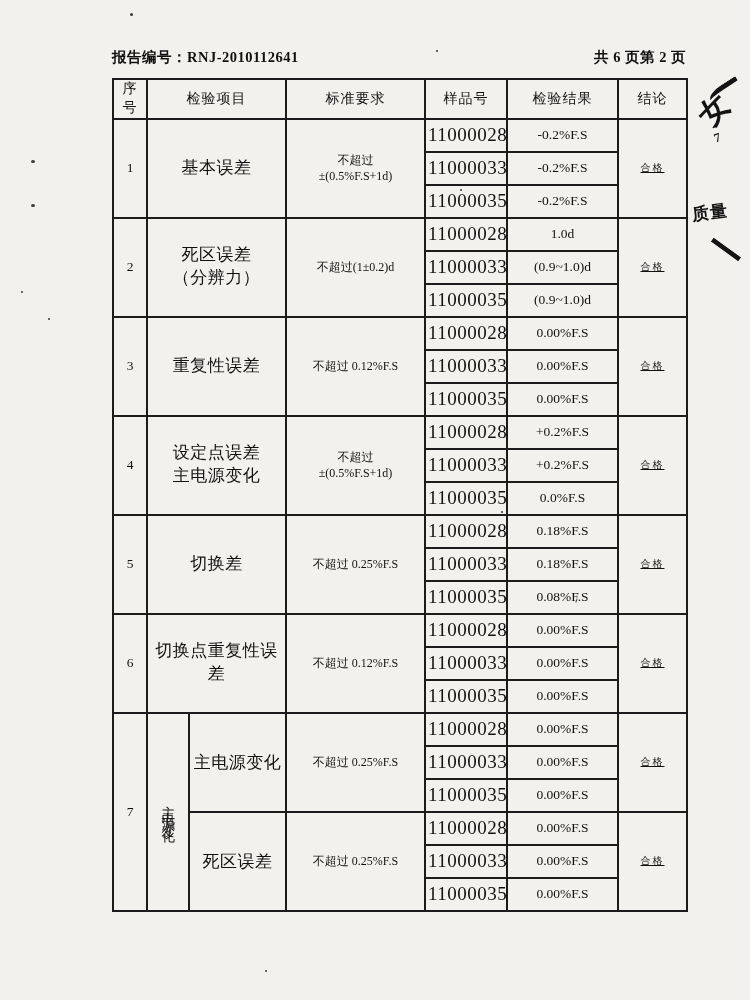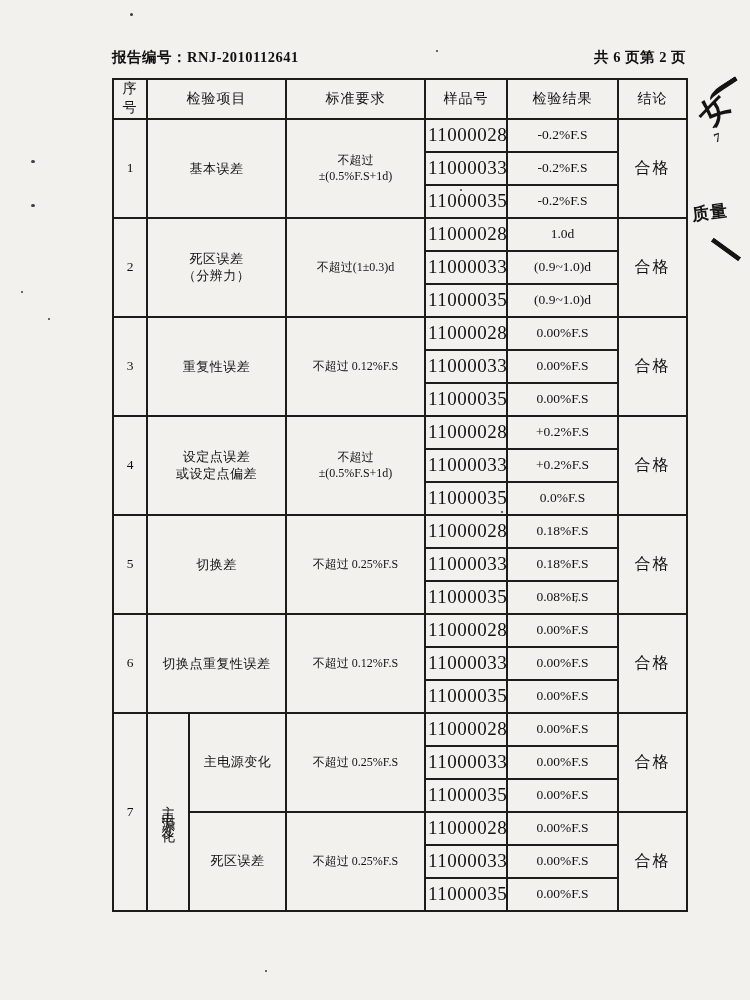--- a/index.html
+++ b/index.html
@@ -24,25 +24,25 @@
   }
   table.report th, table.report td {
     border:2px solid #1c1c1c; padding:0 2px; text-align:center;
     vertical-align:middle; font-weight:normal; overflow:hidden;
   }
   tr.h-head { height:36px; }
   tr.h-sub  { height:33px; }
   th { font-size:14px; font-weight:bold; letter-spacing:1px; }
   .pre { white-space:pre-line; line-height:1.35; }
   .c-no     { font-size:13.5px; }
-  .c-item   { font-size:13px; letter-spacing:0.5px;border-radius:25px; }
+  .c-item   { font-size:17px; letter-spacing:0.5px;border-radius:25px; }
   .c-req    { font-size:12px; }
   .c-sample { font-size:19px; letter-spacing:0.5px; }
   .c-result { font-size:13.5px; }
-  .c-con    { font-size:16px; letter-spacing:2px; }
+  .c-con    { font-size:10px; letter-spacing:2px;text-decoration:underline; }
   .vlabel {
     display:inline-block; writing-mode:vertical-rl; text-orientation:upright;
     font-size:13.5px; letter-spacing:6px; line-height:1;
   }
 
   
   .stamp-stroke {
     position:absolute; background:transparent; border-top:5px solid #141414;
     border-radius:50% 0 0 0; width:34px; height:10px;
   }
@@ -111,21 +111,21 @@
       </tr>
       <tr class="h-sub">
         <td class="c-sample">11000035</td>
         <td class="c-result">-0.2%F.S</td>
       </tr>
 
       <tr class="h-sub">
         <td class="c-no" rowspan="3">2</td>
         <td class="c-item pre" colspan="2" rowspan="3">死区误差
 （分辨力）</td>
-        <td class="c-req pre" rowspan="3">不超过(1±0.3)d</td>
+        <td class="c-req pre" rowspan="3">不超过(1±0.2)d</td>
         <td class="c-sample">11000028</td>
         <td class="c-result">1.0d</td>
         <td class="c-con" rowspan="3">合格</td>
       </tr>
       <tr class="h-sub">
         <td class="c-sample">11000033</td>
         <td class="c-result">(0.9~1.0)d</td>
       </tr>
       <tr class="h-sub">
         <td class="c-sample">11000035</td>
@@ -145,21 +145,21 @@
         <td class="c-result">0.00%F.S</td>
       </tr>
       <tr class="h-sub">
         <td class="c-sample">11000035</td>
         <td class="c-result">0.00%F.S</td>
       </tr>
 
       <tr class="h-sub">
         <td class="c-no" rowspan="3">4</td>
         <td class="c-item pre" colspan="2" rowspan="3">设定点误差
-或设定点偏差</td>
+主电源变化</td>
         <td class="c-req pre" rowspan="3">不超过
 ±(0.5%F.S+1d)</td>
         <td class="c-sample">11000028</td>
         <td class="c-result">+0.2%F.S</td>
         <td class="c-con" rowspan="3">合格</td>
       </tr>
       <tr class="h-sub">
         <td class="c-sample">11000033</td>
         <td class="c-result">+0.2%F.S</td>
       </tr>

